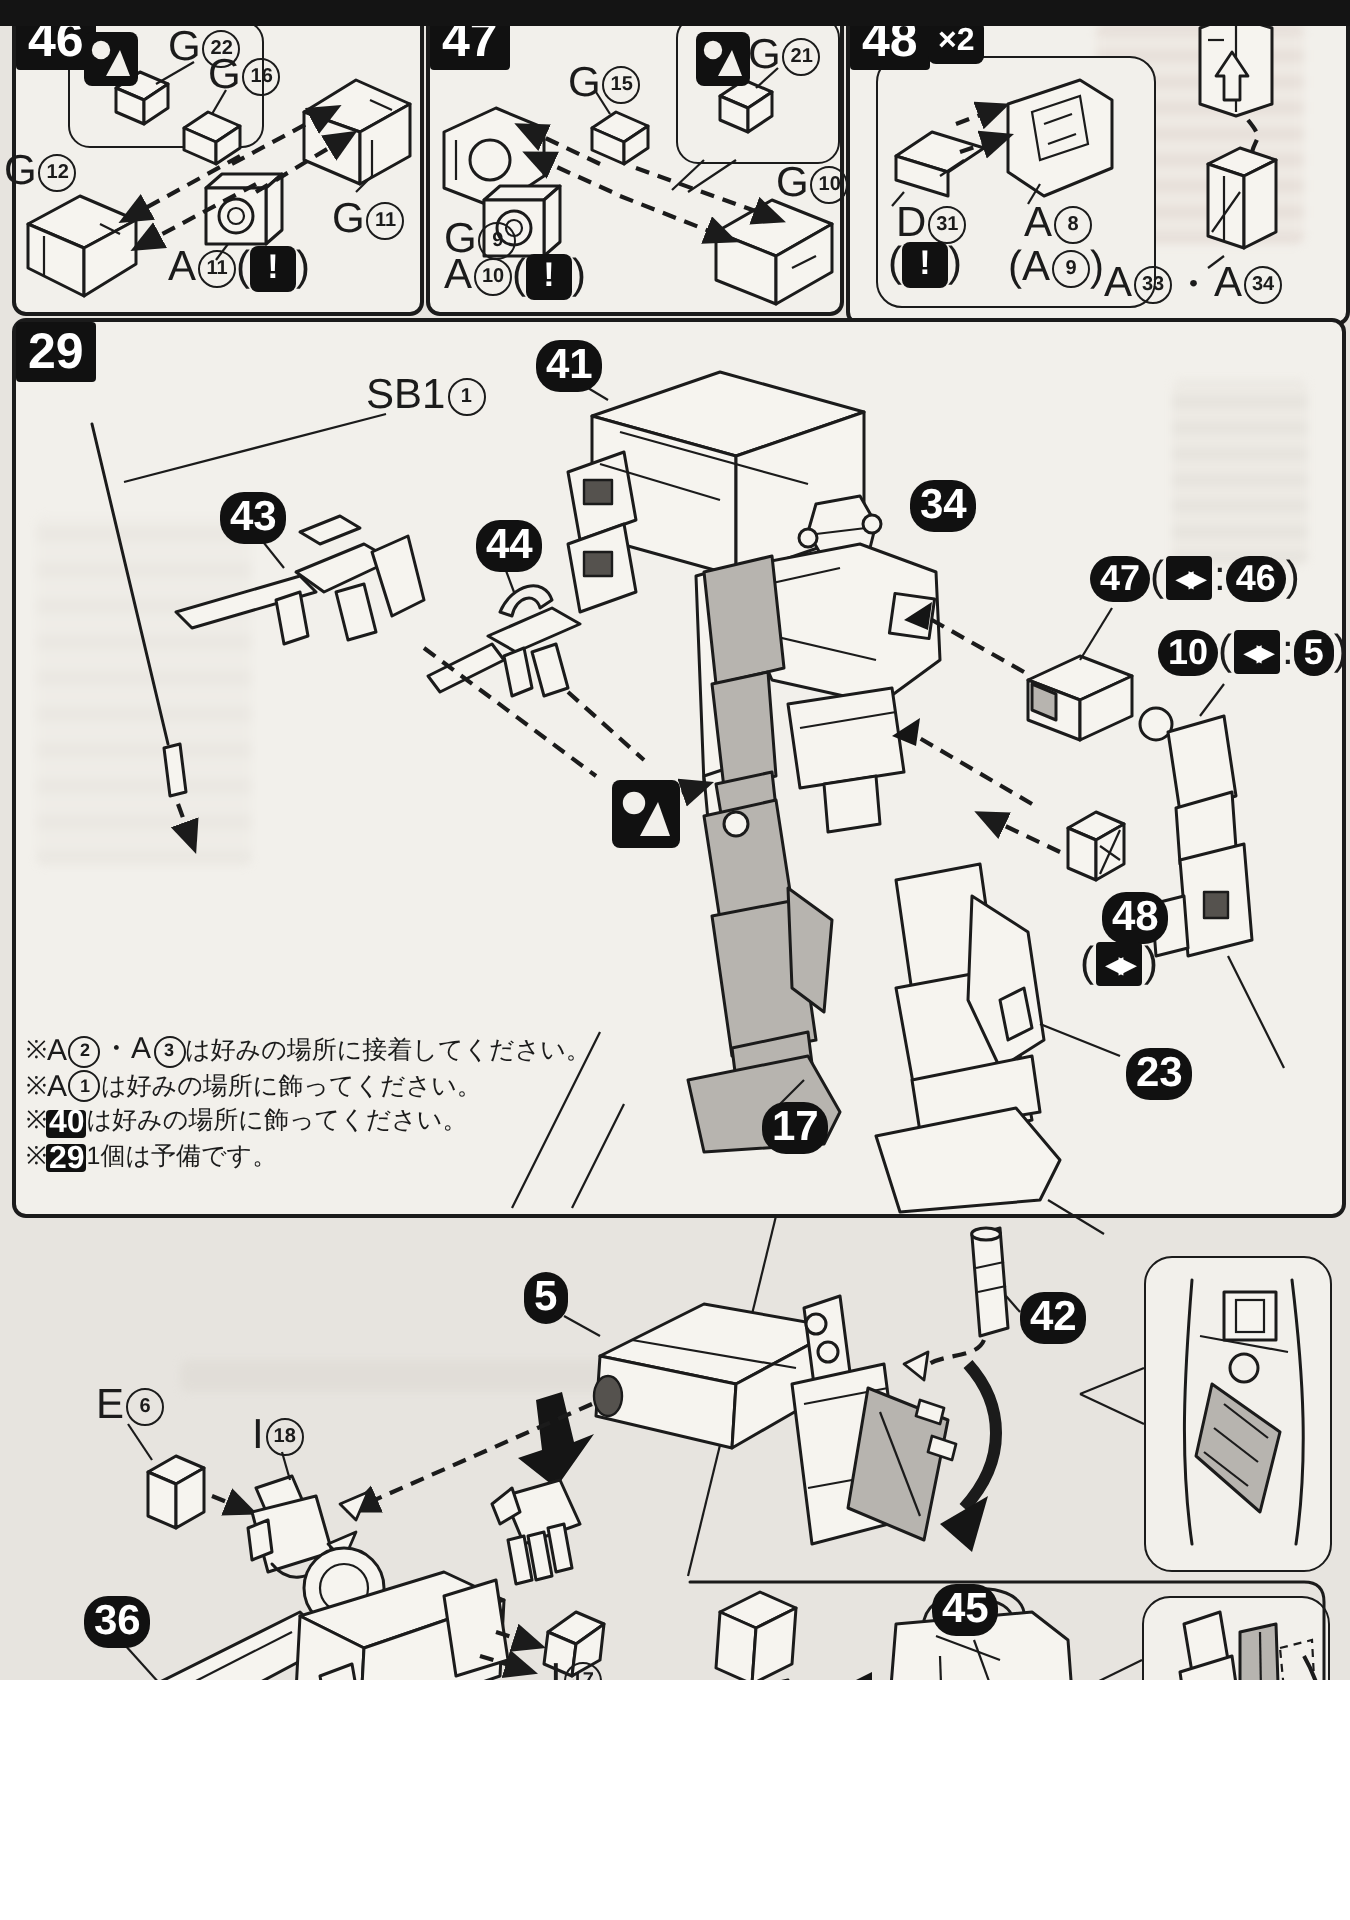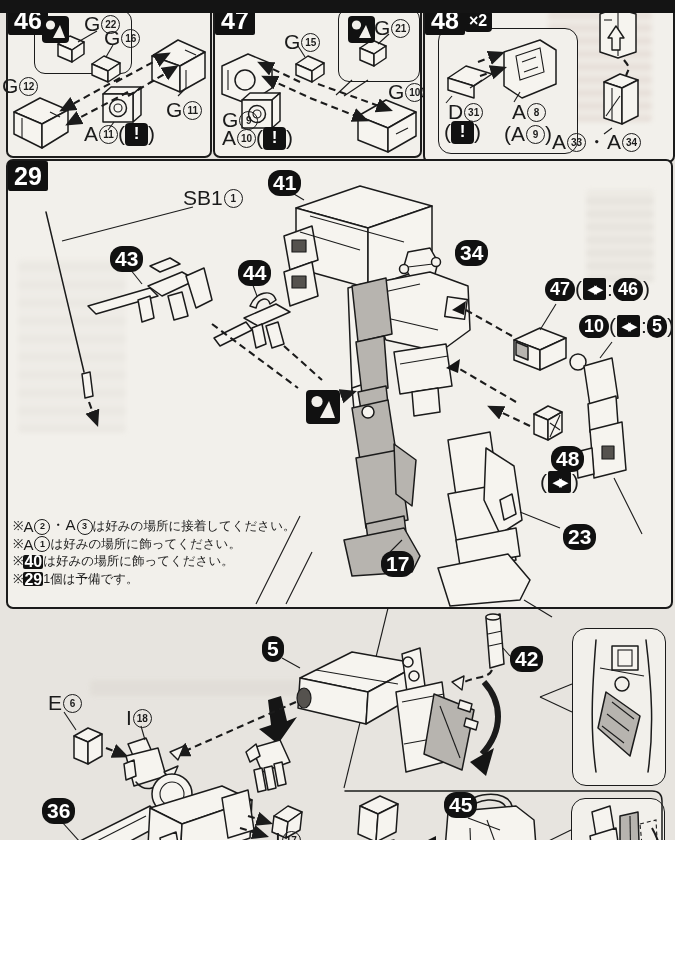--- a/index.html
+++ b/index.html
@@ -462,16 +462,16 @@
     <div><span>※</span><span class="nbadge">29</span><span>1個は予備です。</span></div>
   </div>
 
   <div class="lab" style="left:262px;top:636px;"><span class="pbadge big">5</span></div>
   <div class="lab" style="left:48px;top:691px;"><span class="letter">E</span><span class="circ">6</span></div>
   <div class="lab" style="left:126px;top:706px;"><span class="letter">I</span><span class="circ">18</span></div>
   <div class="lab" style="left:42px;top:798px;"><span class="pbadge big">36</span></div>
   <div class="lab" style="left:258px;top:828px;margin-left:17px;"><span class="letter">I</span><span class="circ">17</span></div>
 
   <div class="lab" style="left:510px;top:646px;"><span class="pbadge big">42</span></div>
-  <div class="lab" style="left:444px;top:792px;"><span class="pbadge big">45</span></div>
+  <div class="lab" style="left:466px;top:792px;"><span class="pbadge big">45</span></div>
 
   <div class="blackbar"></div>
 </div>
 
 </body></html>

